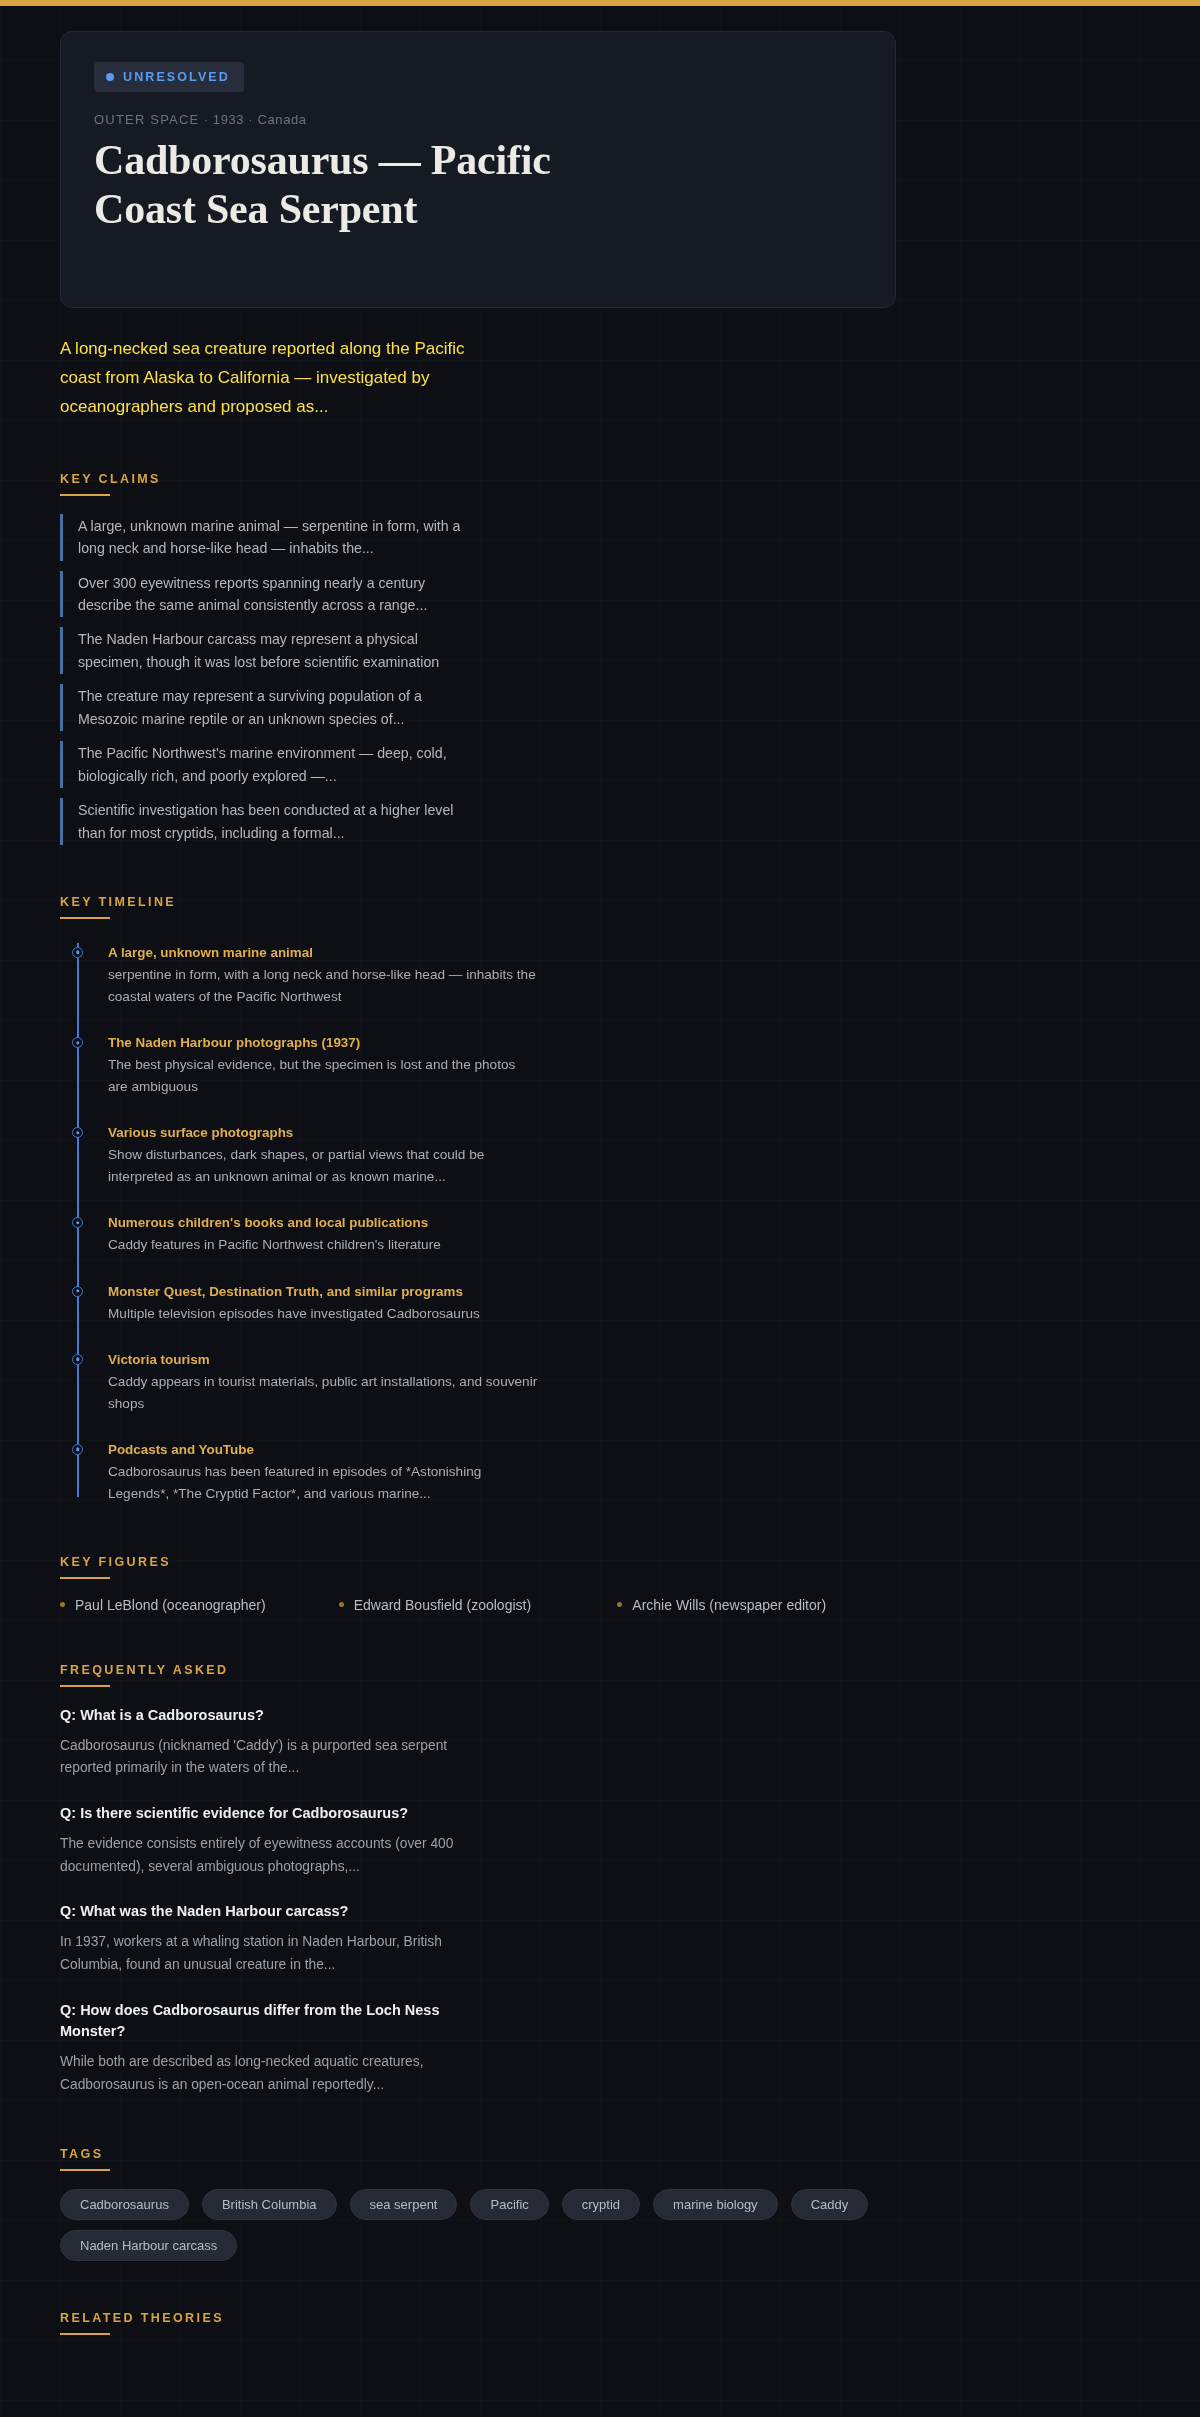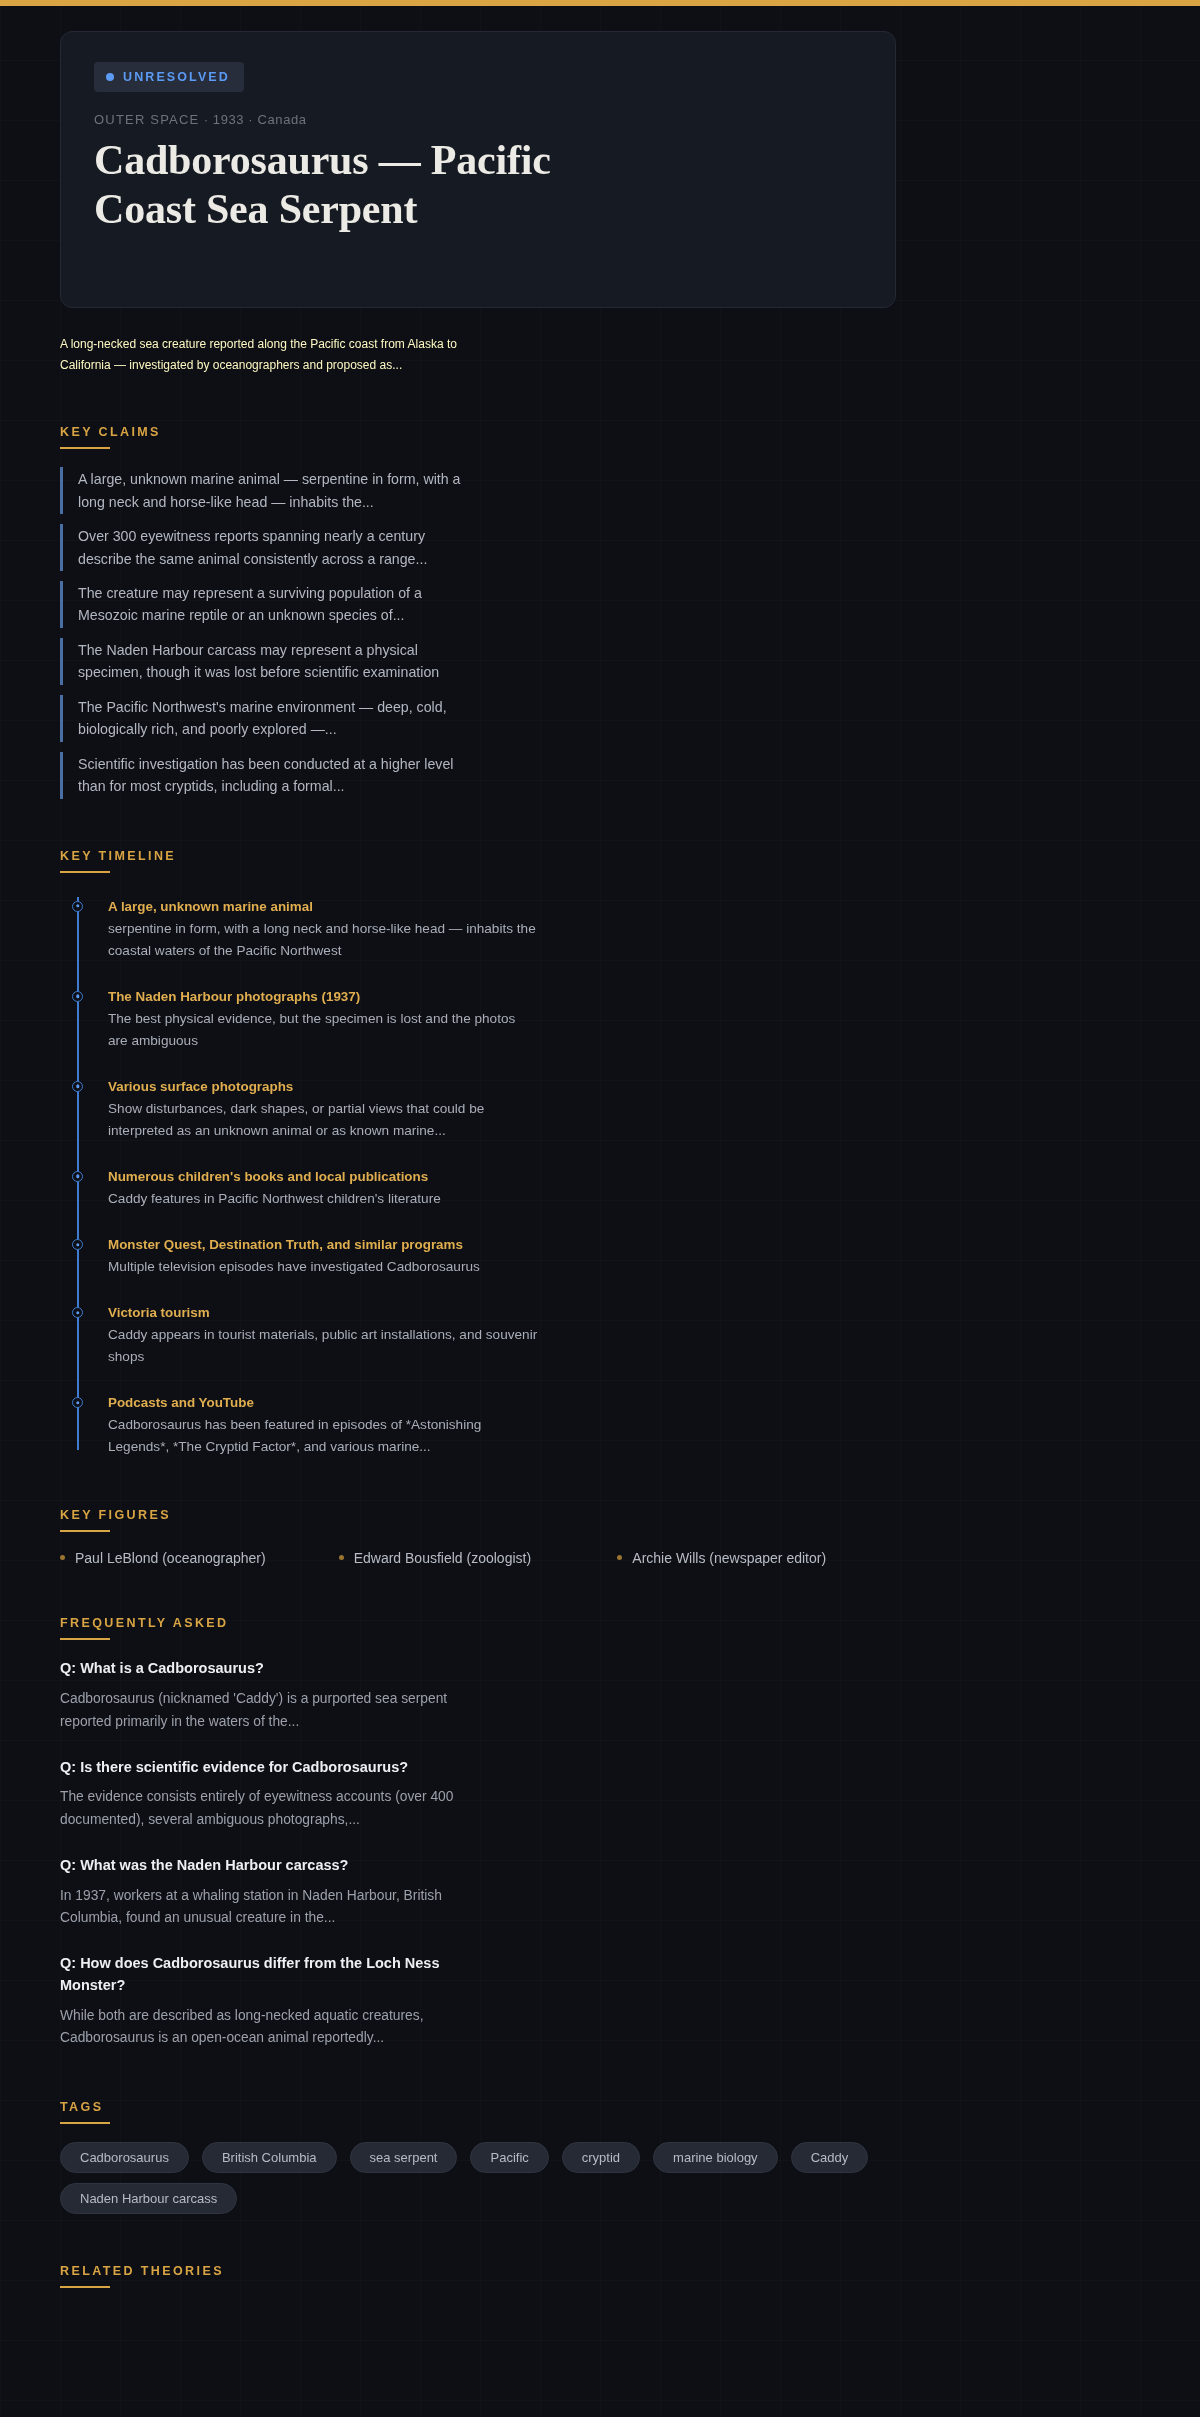--- a/index.html
+++ b/index.html
@@ -81,22 +81,22 @@
     line-height: 1.17;
     max-width: 560px;
     letter-spacing: -0.2px;
   }
 
   
   .content { padding: 0 60px; }
 
   .lede {
     margin-top: 26px;
-    color: #fef9c3;
-    font-size: 12px;
+    color: #fde047;
+    font-size: 17px;
     line-height: 1.72;
     max-width: 420px;
   }
 
   
   .section { margin-top: 47px; }
   .section-title {
     color: #d9a443;
     font-size: 12.5px;
     font-weight: bold;
@@ -256,22 +256,22 @@
   <div class="content">
 
     <p class="lede">A long-necked sea creature reported along the Pacific coast from Alaska to California — investigated by oceanographers and proposed as...</p>
 
     <div class="section">
       <div class="section-title">KEY CLAIMS</div>
       <div class="section-rule"></div>
       <div class="claims" id="claims-list">
           <div class="claim">A large, unknown marine animal — serpentine in form, with a long neck and horse-like head — inhabits the...</div>
           <div class="claim">Over 300 eyewitness reports spanning nearly a century describe the same animal consistently across a range...</div>
+          <div class="claim">The Naden Harbour carcass may represent a physical specimen, though it was lost before scientific examination</div>
           <div class="claim">The creature may represent a surviving population of a Mesozoic marine reptile or an unknown species of...</div>
-          <div class="claim">The Naden Harbour carcass may represent a physical specimen, though it was lost before scientific examination</div>
           <div class="claim">The Pacific Northwest's marine environment — deep, cold, biologically rich, and poorly explored —...</div>
           <div class="claim">Scientific investigation has been conducted at a higher level than for most cryptids, including a formal...</div>
         </div>
     </div>
 
     <div class="section">
       <div class="section-title">KEY TIMELINE</div>
       <div class="section-rule"></div>
       <div class="timeline" id="timeline-list">
           <div class="tl-item">

